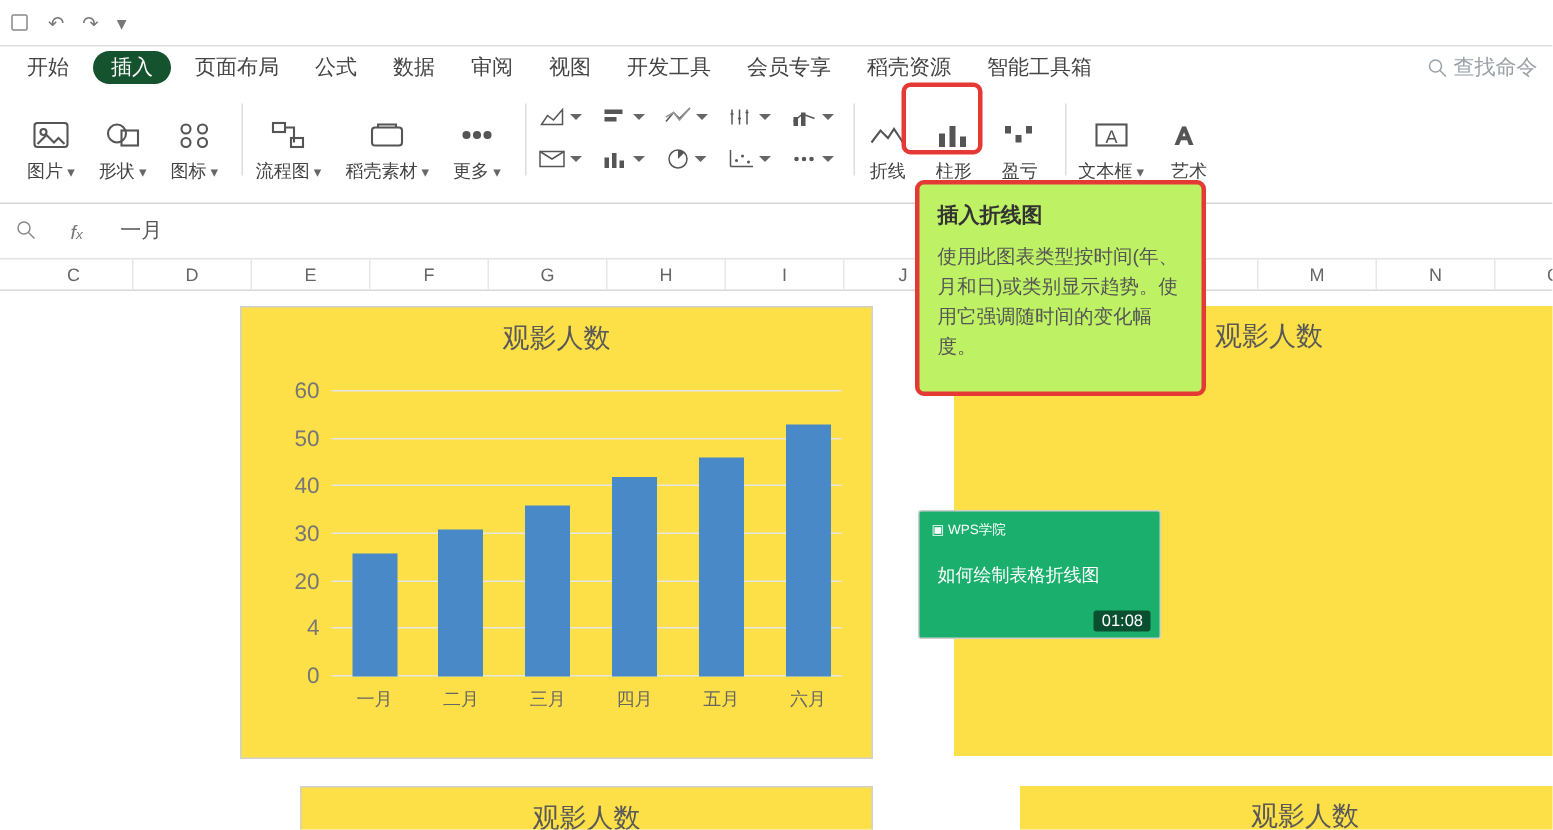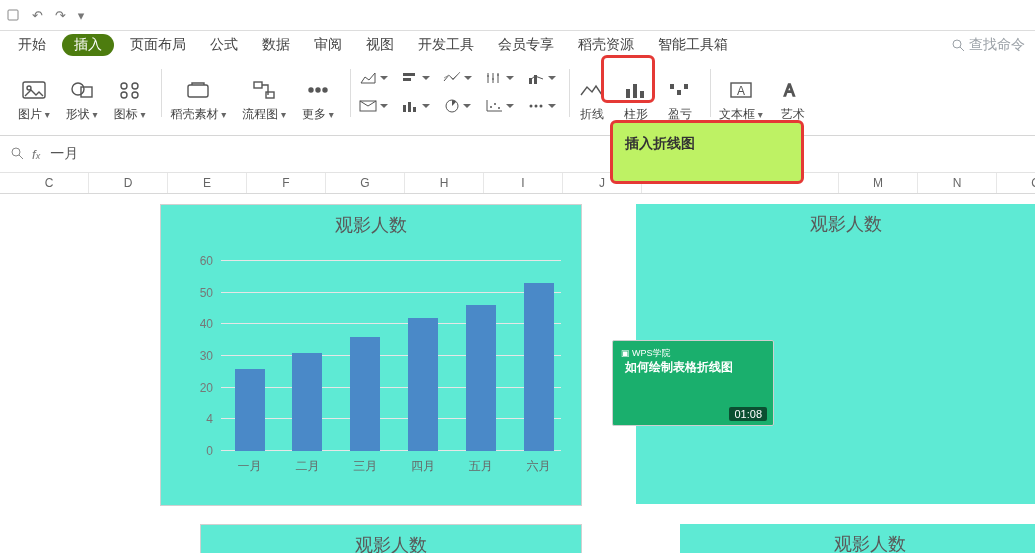--- a/index.html
+++ b/index.html
@@ -1,50 +1,50 @@
 <!DOCTYPE html>
 <html><head>
 <meta charset="utf-8">
 <style>
   html,body{margin:0;padding:0;font-family:"Microsoft YaHei","PingFang SC",sans-serif;font-size:13px;color:#444;background:#fff;width:1035px;height:553px;overflow:hidden}
   .titlebar{height:22px;border-bottom:1px solid #ddd;display:flex;align-items:center;padding:4px 6px;gap:12px;color:#777}
   .titlebar .tb-btn{display:inline-flex}
   .menubar{display:flex;align-items:center;gap:8px;padding:0 10px;height:28px;font-size:14px}
   .menubar .m{padding:3px 8px;cursor:default}
-  .menubar .m.active{background:#4d7c0f;color:#fff;border-radius:12px;padding:2px 12px}
+  .menubar .m.active{background:#14532d;color:#fff;border-radius:12px;padding:2px 12px}
   .menubar .search{margin-left:auto;color:#9aa0a6;display:flex;align-items:center;gap:4px}
   .toolbar{display:flex;align-items:flex-start;padding:4px 10px 6px 18px;border-bottom:1px solid #d6d6d6;position:relative;min-height:66px}
   .rg{display:flex;flex-direction:column;align-items:center;justify-content:flex-end;margin-right:16px;height:60px}
   .rg .ic{width:28px;height:28px;display:flex;align-items:center;justify-content:center}
   .rg .lb{font-size:12px;color:#444;margin-top:2px;white-space:nowrap}
   .sep{width:1px;height:48px;background:#ddd;margin:6px 8px 0 0}
   .mini-col{display:flex;flex-direction:column;gap:6px;margin-right:12px;padding-top:4px}
   .mini{display:flex;align-items:center;width:30px;height:22px;justify-content:center;color:#555}
   .mini.dd::after{content:"";border:4px solid transparent;border-top-color:#666;margin-left:3px;margin-top:3px}
   .rg.dd .lb::after{content:" \25BE";color:#666;font-size:10px}
   .line-hi{border:3px solid #e53935;border-radius:6px;position:absolute;left:601px;top:-4px;width:48px;height:42px;pointer-events:none}
-  .fxbar{display:flex;align-items:center;height:36px;border-bottom:1px solid #e3e3e3;padding:0 10px;gap:8px;color:#777}
+  .fxbar{display:flex;align-items:center;height:36px;border-bottom:1px solid #e3e3e3;padding:0 10px;gap:23px;color:#777}
   .fxbar input{border:none;outline:none;font-size:14px;color:#555;flex:1}
   .grid-head{display:flex;border-bottom:1px solid #d8d8d8;height:20px;color:#666;font-size:12px}
   .ch{flex:none;width:78px;text-align:center;border-right:1px solid #e7e7e7;line-height:20px}
   .ch:first-child{width:10px;border-right:none}
   .sheet{position:relative;height:360px}
-  .chartbox{position:absolute;background:#5eead4;border:1px solid #d0d0d0}
+  .chartbox{position:absolute;background:#fde047;border:1px solid #d0d0d0}
   .chart-title{text-align:center;color:#595959;font-size:18px;padding:8px 0 4px}
   .bars{position:absolute;left:60px;right:20px;top:56px;bottom:54px}
   .yaxis{position:absolute;left:22px;top:56px;bottom:54px;width:32px}
-  .yt{position:absolute;right:2px;font-size:12px;color:#777;transform:translateY(50%);bottom:var(--p)}
+  .yt{position:absolute;right:2px;font-size:15px;color:#777;transform:translateY(50%);bottom:var(--p)}
   .gl{position:absolute;left:0;right:0;border-top:1px solid #e6e6e6;bottom:var(--p)}
   .bar{position:absolute;bottom:0;width:30px;background:#4a89c8}
   .xl{position:absolute;bottom:-24px;width:40px;margin-left:-5px;text-align:center;font-size:12px;color:#666}
   svg.line{position:absolute;left:0;top:0;width:100%;height:100%}
   .tooltip{position:absolute;left:610px;top:120px;width:164px;background:#bef264;border:3px solid #e53935;border-radius:6px;padding:10px 12px;font-size:13px;color:#555;line-height:1.55;z-index:10}
   .tooltip h4{margin:0 0 6px;font-size:14px;font-weight:600;color:#333}
   .video{position:absolute;left:612px;top:340px;width:160px;height:84px;background:#1aaf6d;border-radius:2px;border:1px solid #cfcfcf;z-index:10;color:#fff;font-size:12px}
-  .video .vt{position:absolute;left:12px;top:18px;font-size:12px;font-weight:700}
+  .video .vt{position:absolute;left:12px;top:34px;font-size:12px;font-weight:400}
   .video .wps{position:absolute;left:8px;top:6px;font-size:9px}
   .video .dur{position:absolute;right:6px;bottom:4px;background:rgba(0,0,0,.55);padding:1px 5px;border-radius:2px;font-size:11px}
   .ic svg{stroke:#555;fill:none;stroke-width:1.4}
 </style>
 </head>
 <body>
 
 <div class="titlebar">
   <span class="tb-btn">
       <svg width="14" height="14">
@@ -105,35 +105,35 @@
           <circle cx="7" cy="16" r="3"></circle>
           <circle cx="18" cy="16" r="3"></circle>
         </svg>
       </span>
       <span class="lb">图标</span>
     </div>
   <div class="sep"></div>
   <div class="rg dd">
       <span class="ic">
         <svg width="26" height="22">
-          <rect x="3" y="6" width="20" height="12" rx="2"></rect>
-          <path d="M7 6v-2h12v2"></path>
-        </svg>
-      </span>
-      <span class="lb">稻壳素材</span>
-    </div>
-  <div class="rg dd">
-      <span class="ic">
-        <svg width="26" height="22">
           <rect x="3" y="3" width="8" height="6"></rect>
           <rect x="15" y="13" width="8" height="6"></rect>
           <path d="M11 6h6v10"></path>
         </svg>
       </span>
       <span class="lb">流程图</span>
+    </div>
+  <div class="rg dd">
+      <span class="ic">
+        <svg width="26" height="22">
+          <rect x="3" y="6" width="20" height="12" rx="2"></rect>
+          <path d="M7 6v-2h12v2"></path>
+        </svg>
+      </span>
+      <span class="lb">稻壳素材</span>
     </div>
   <div class="rg dd">
       <span class="ic">
         <svg width="26" height="22">
           <circle cx="6" cy="11" r="2" fill="#555"></circle>
           <circle cx="13" cy="11" r="2" fill="#555"></circle>
           <circle cx="20" cy="11" r="2" fill="#555"></circle>
         </svg>
       </span>
       <span class="lb">更多</span>
@@ -336,20 +336,21 @@
   <div class="chartbox" style="left:200px;top:330px;width:380px;height:40px;border-top:1px solid #d0d0d0;border-left:1px solid #d0d0d0;border-right:1px solid #d0d0d0;border-bottom:none">
     <div class="chart-title">观影人数</div>
   </div>
   <div class="chartbox" style="left:680px;top:330px;width:380px;height:40px;border:none">
     <div class="chart-title">观影人数</div>
   </div>
 </div>
 
 <div class="tooltip">
   <h4>插入折线图</h4>
+  <div>使用此图表类型按时间(年、月和日)或类别显示趋势。使用它强调随时间的变化幅度。</div>
   <div style="height:10px"></div>
 </div>
 
 <div class="video">
   <span class="wps">▣ <span>WPS学院</span></span>
   <span class="vt">如何绘制表格折线图</span>
   <span class="dur">01:08</span>
 </div>
 
 </body></html>

